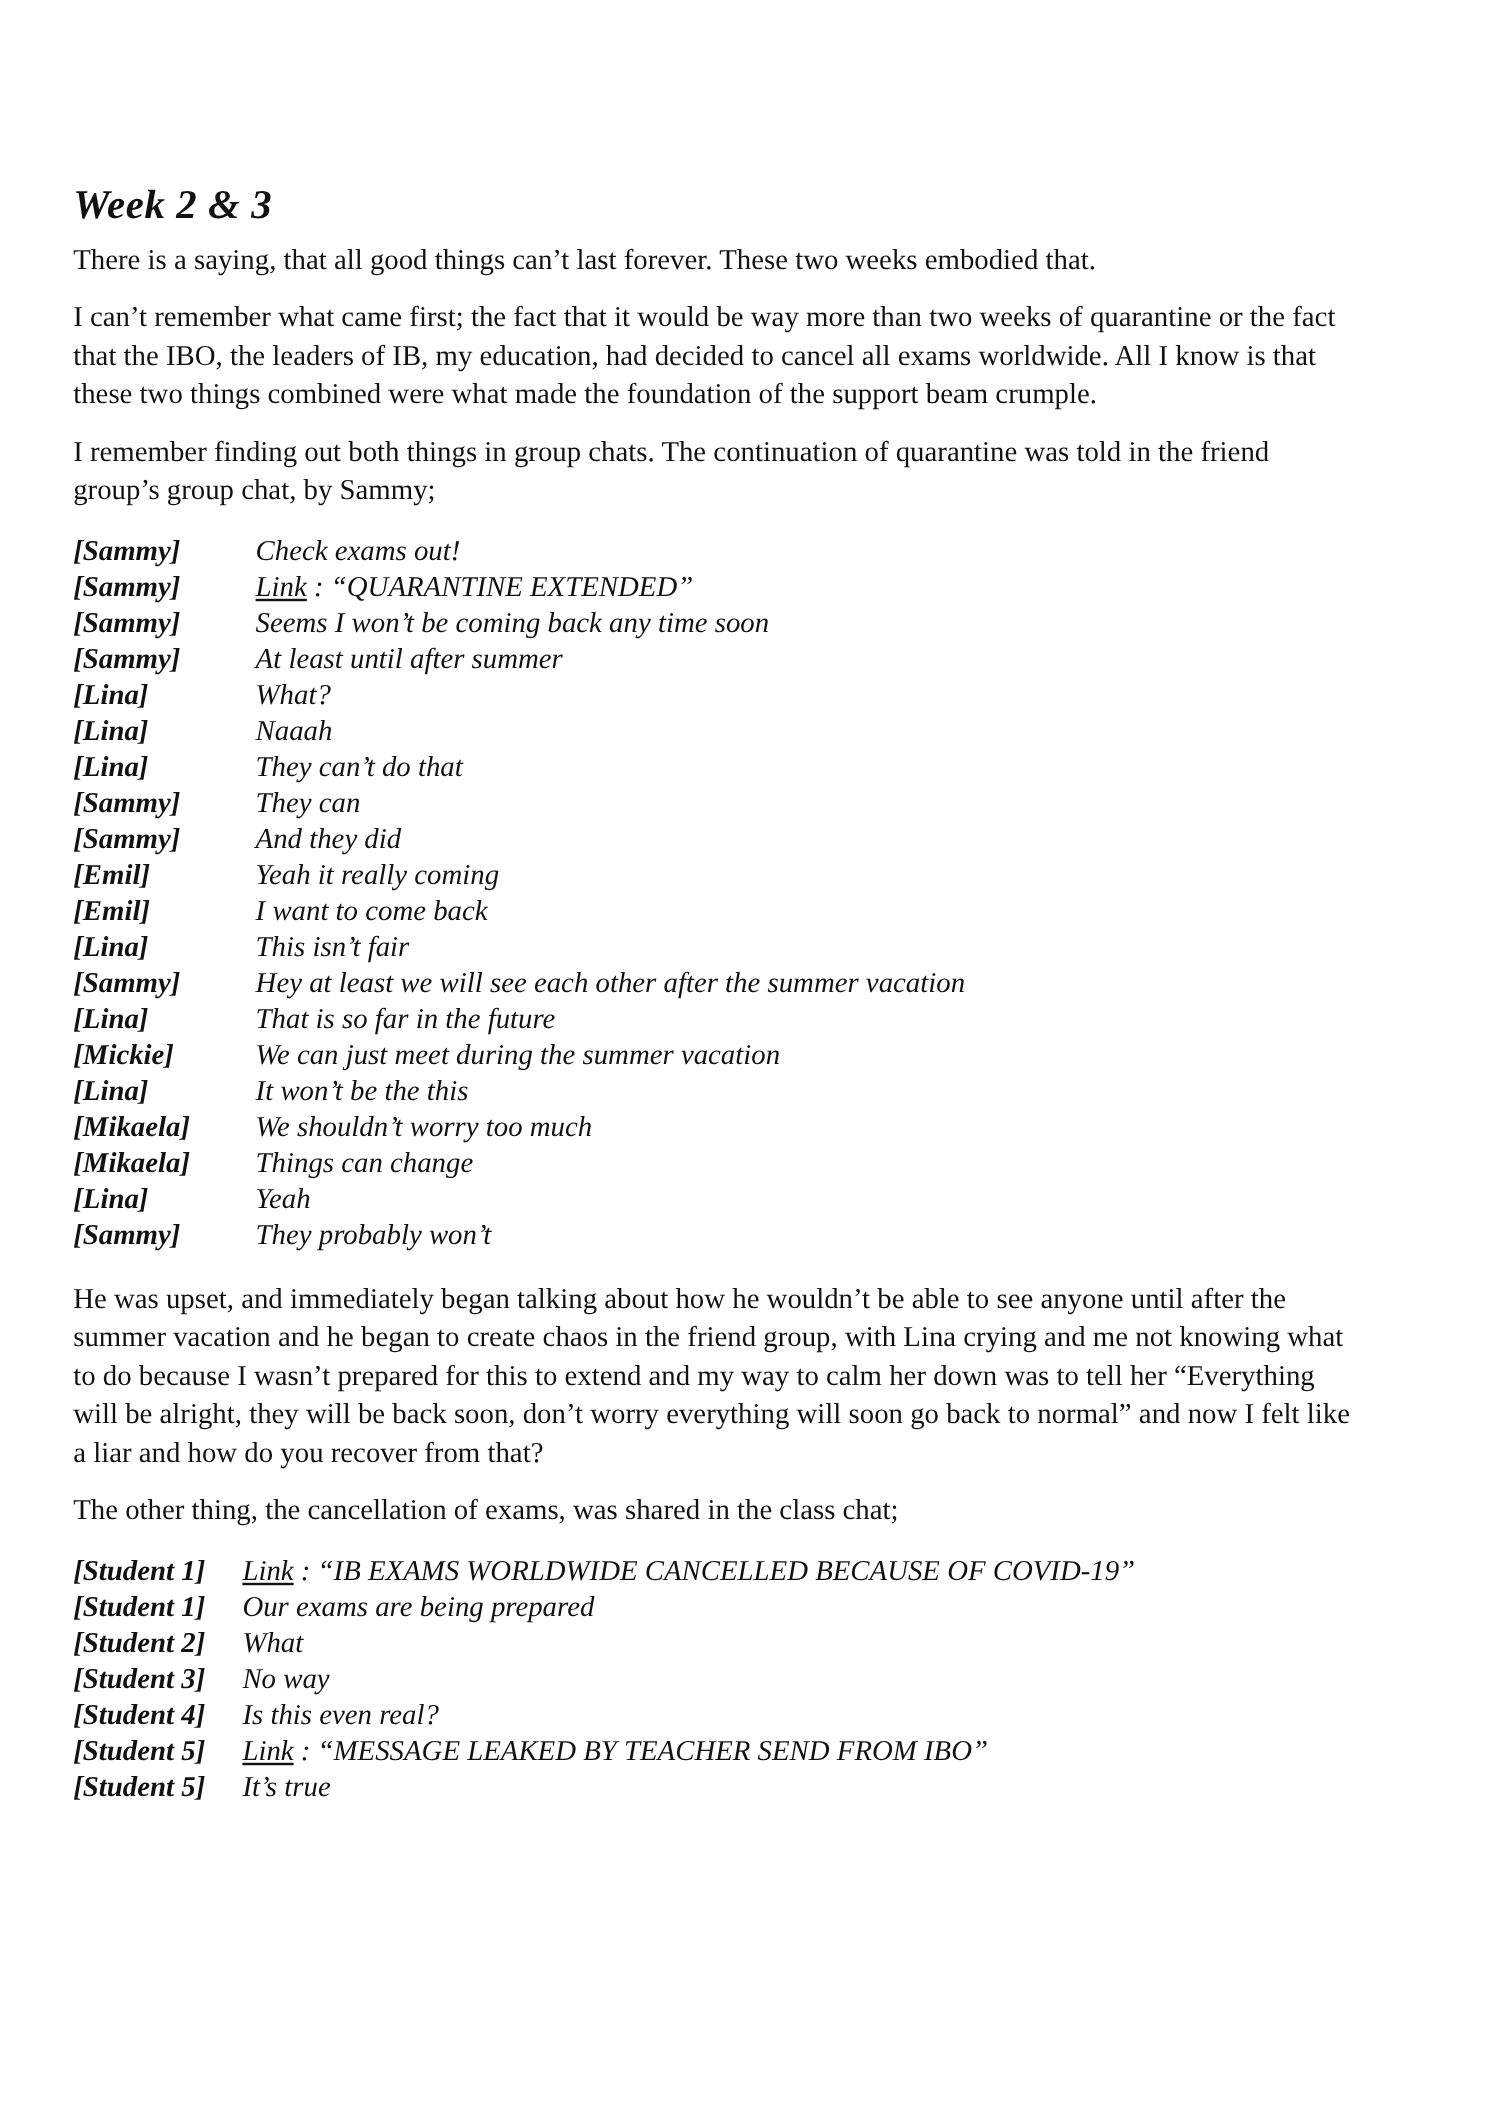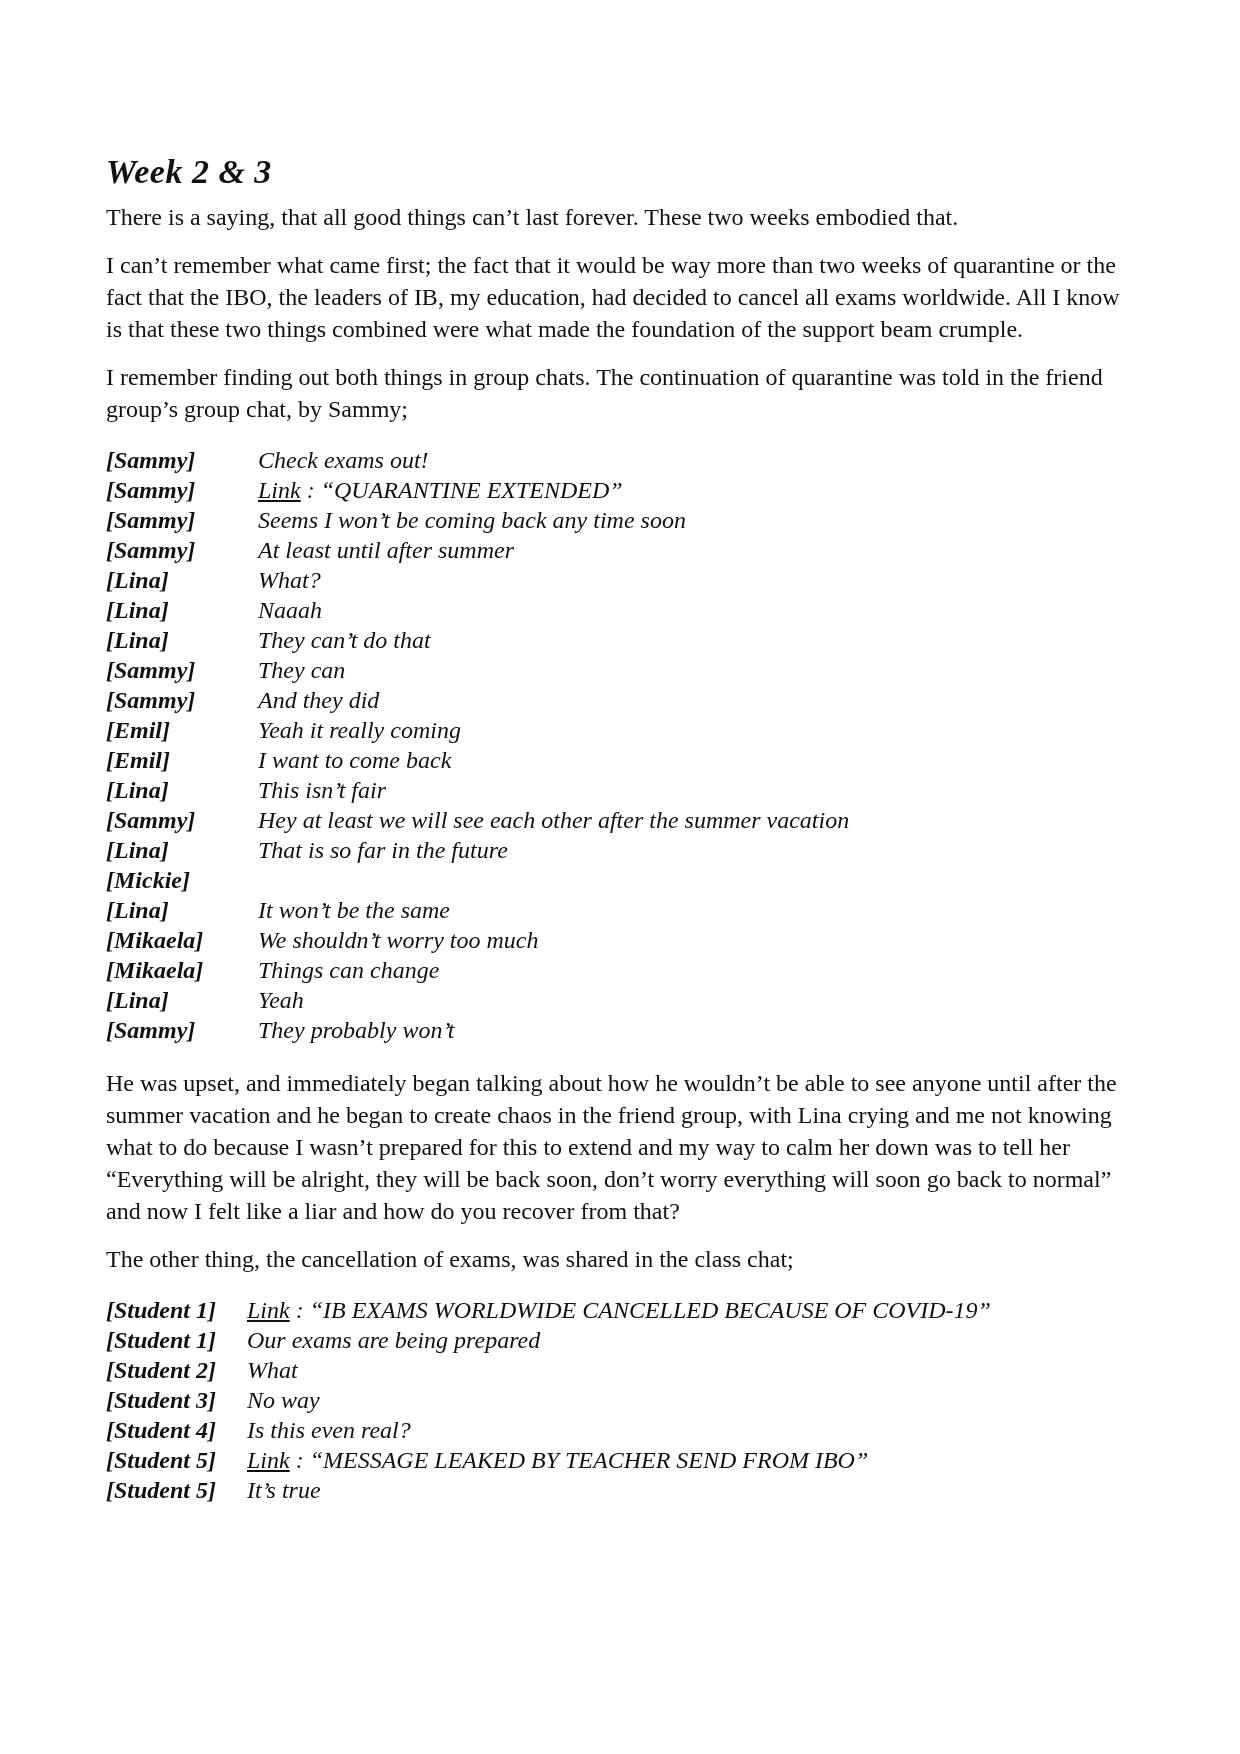--- a/index.html
+++ b/index.html
@@ -7,21 +7,21 @@
     padding: 0;
     background: #ffffff;
   }
   .page {
     position: relative;
     width: 1240px;
     height: 1754px;
     margin: 0 auto;
     background: #ffffff;
     box-sizing: border-box;
-    padding: 152px 112px 0 106px;
+    padding: 152px 112px 0 61px;
     font-family: "Liberation Serif", "DejaVu Serif", serif;
     color: #111111;
     overflow: hidden;
   }
   .doc-title {
     margin: 0 0 10px 0;
     font-size: 34px;
     line-height: 1.15;
     font-weight: bold;
     font-style: italic;
@@ -136,25 +136,26 @@
     <span class="chat-text"><span class="chat-rest">Hey at least we will see each other after the summer vacation</span></span>
   </div>
 
   <div class="chat-row">
     <span class="chat-name">[Lina]</span>
     <span class="chat-text"><span class="chat-rest">That is so far in the future</span></span>
   </div>
 
   <div class="chat-row">
     <span class="chat-name">[Mickie]</span>
-  </div>
-
-  <div class="chat-row">
-    <span class="chat-name">[Lina]</span>
-    <span class="chat-text"><span class="chat-rest">It won’t be the same</span></span>
+    <span class="chat-text"><span class="chat-rest">We can just meet during the summer vacation</span></span>
+  </div>
+
+  <div class="chat-row">
+    <span class="chat-name">[Lina]</span>
+    <span class="chat-text"><span class="chat-rest">It won’t be the this</span></span>
   </div>
 
   <div class="chat-row">
     <span class="chat-name">[Mikaela]</span>
     <span class="chat-text"><span class="chat-rest">We shouldn’t worry too much</span></span>
   </div>
 
   <div class="chat-row">
     <span class="chat-name">[Mikaela]</span>
     <span class="chat-text"><span class="chat-rest">Things can change</span></span>

